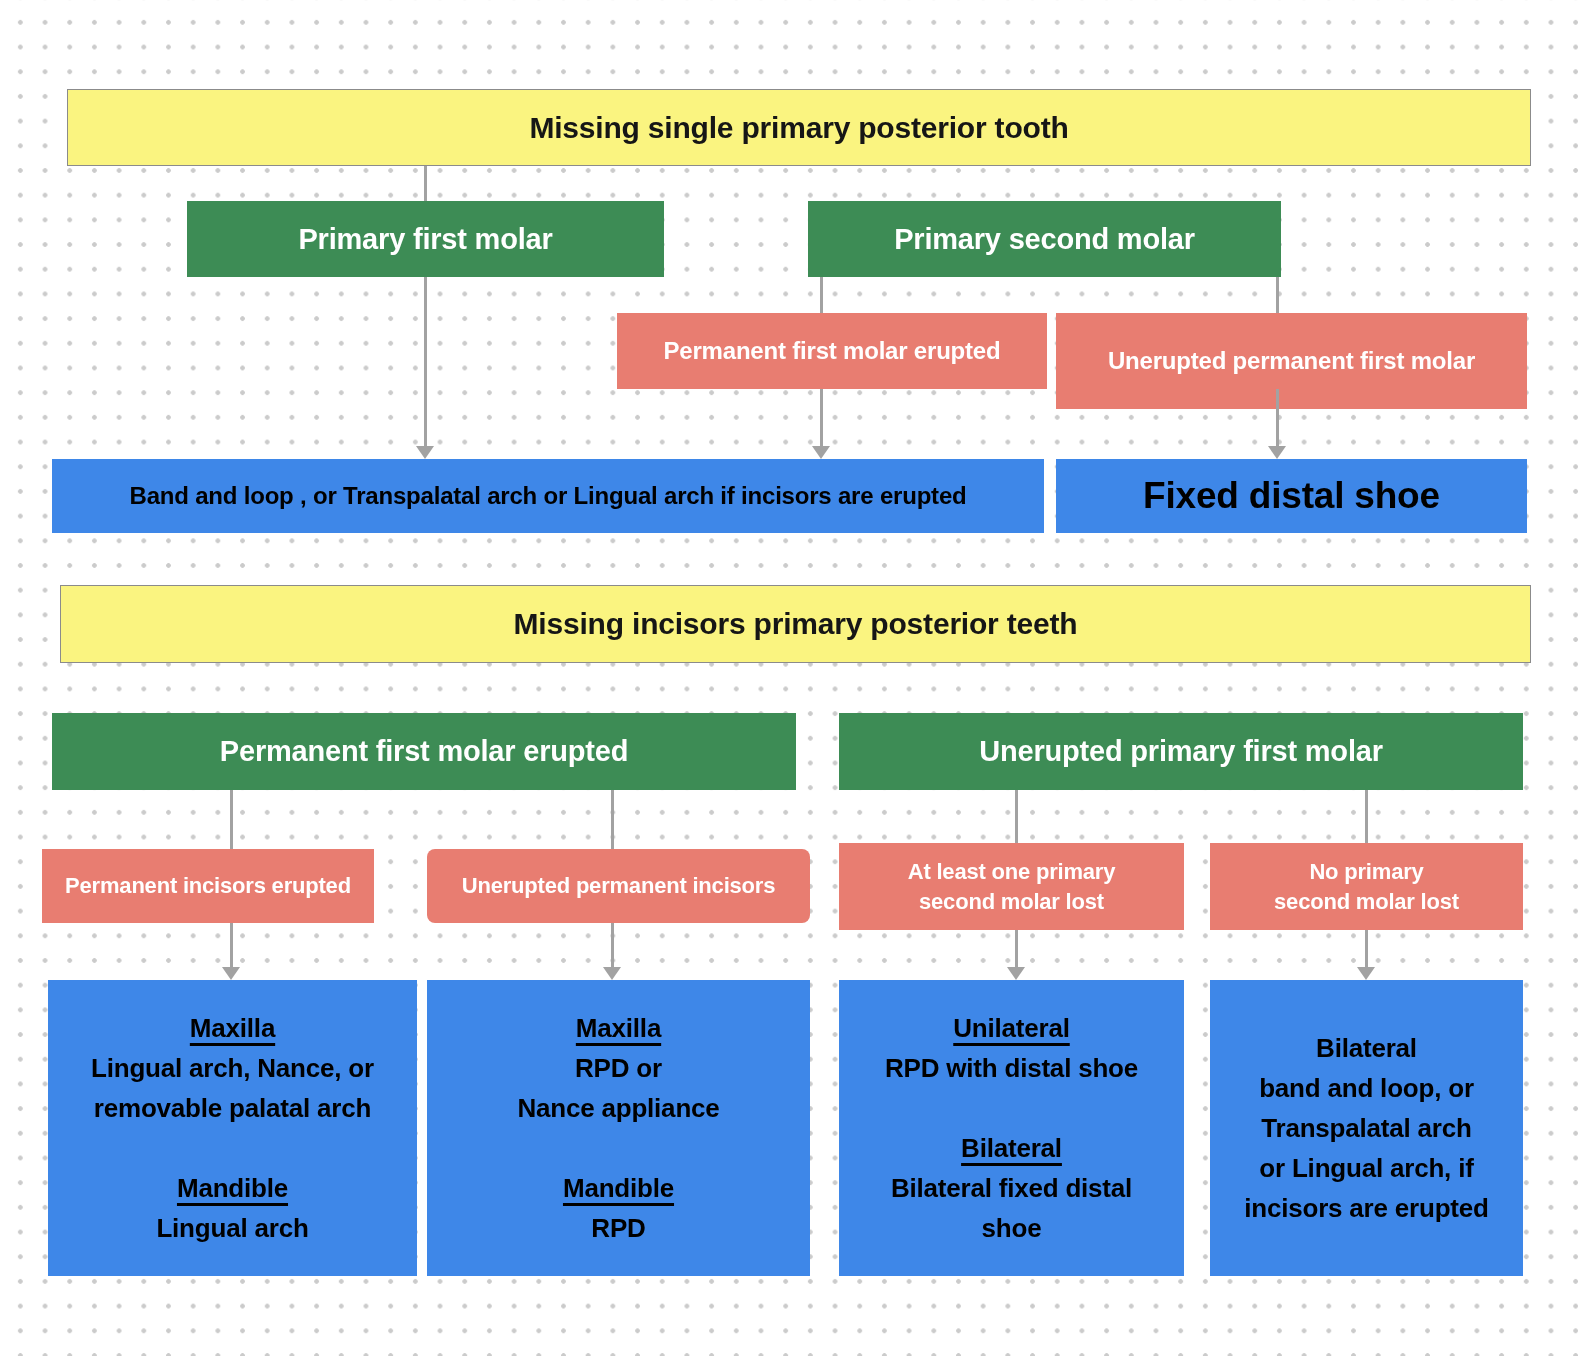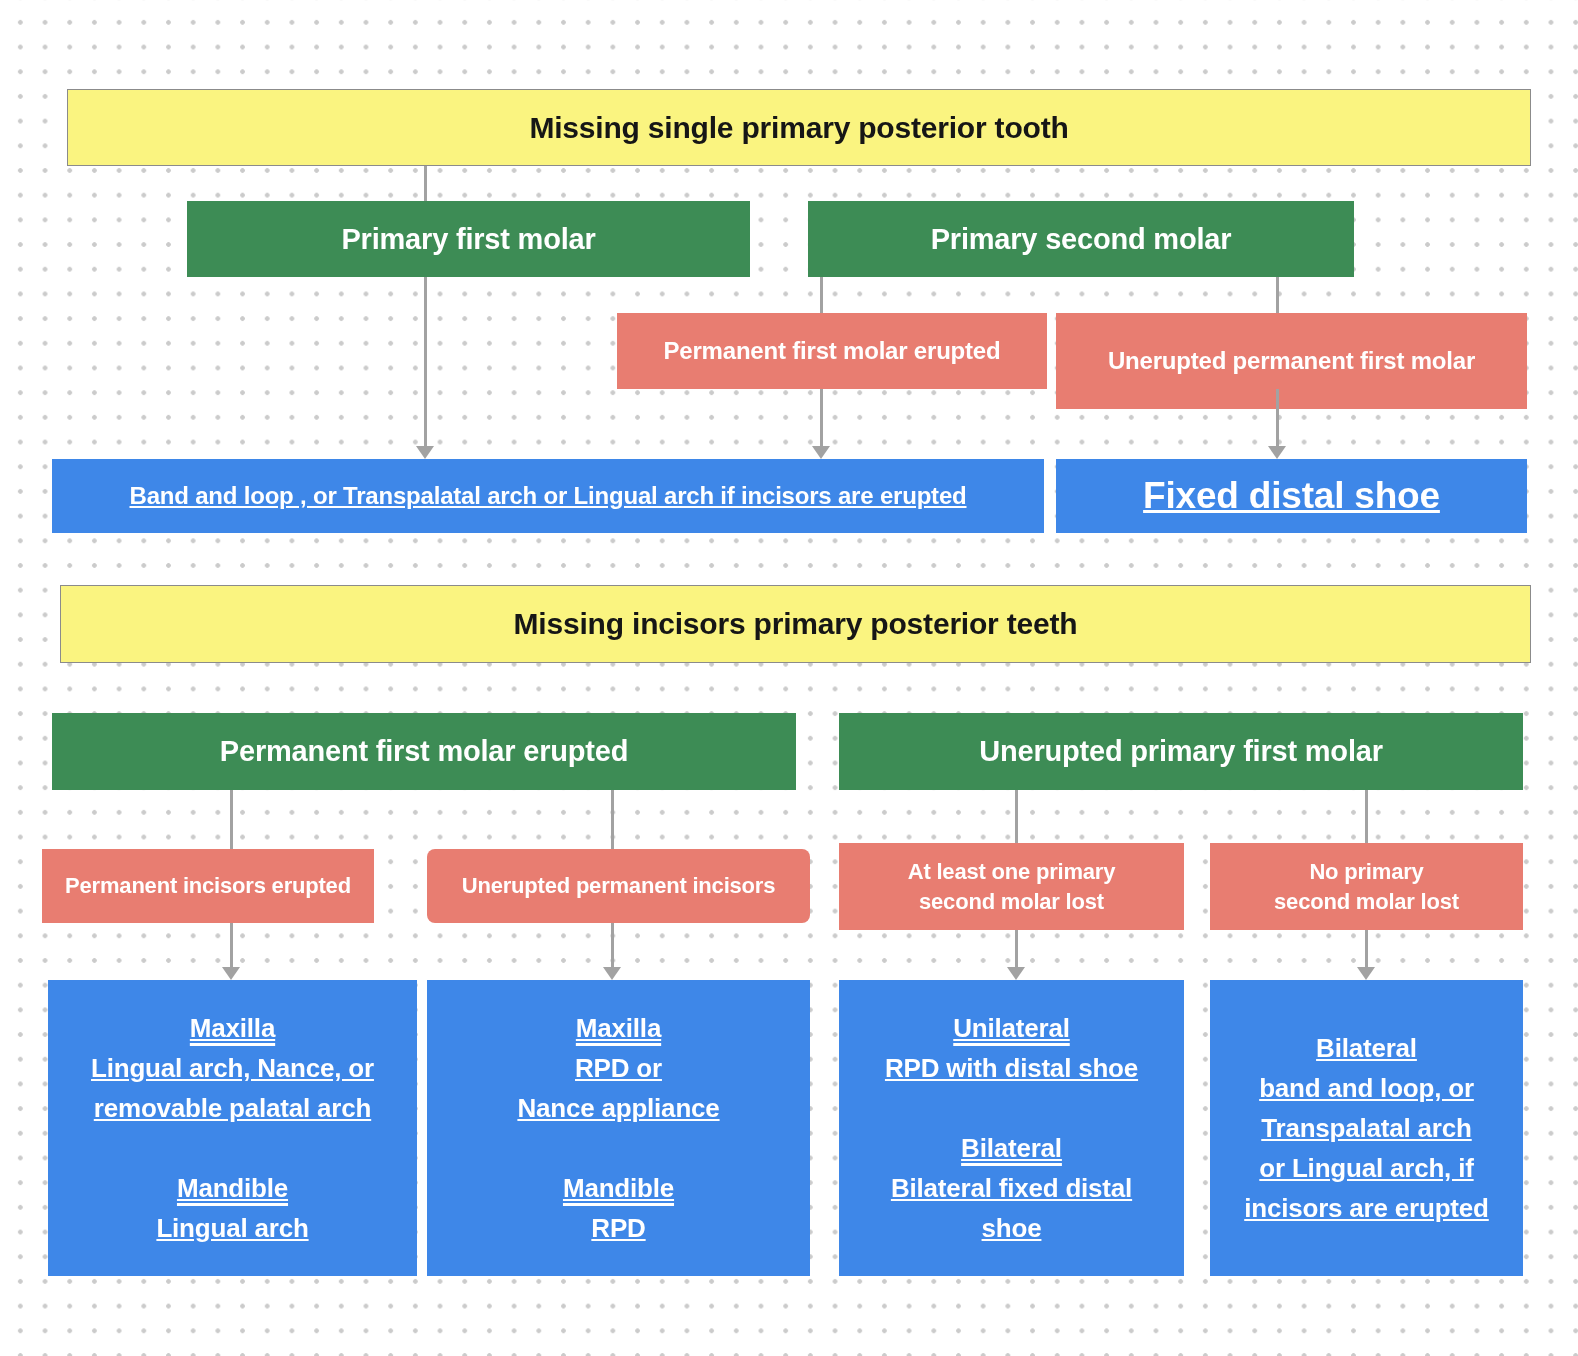--- a/index.html
+++ b/index.html
@@ -44,23 +44,22 @@
     color:#ffffff;
     font-size:24px;
   }
   .salmon.small{
     font-size:22px;
     line-height:30px;
     white-space:pre-line;
   }
   .blue{
     background:#3e87e8;
-    color:#ffffff;
+    color:#000000;
     font-size:24px;
-    text-decoration:underline;
   }
   .blue.big{font-size:37px;}
   .blue.multi{
     flex-direction:column;
     font-size:26px;
     line-height:40px;
     padding:10px;
   }
   .bh{
     text-decoration:underline;
@@ -84,23 +83,23 @@
 </style>
 </head>
 <body>
 
 <div class="canvas">
 
   <div class="node yellow" style="left:59px; top:89px; width:1464px; height:77px;">Missing single primary posterior tooth</div>
 
   <div class="vline" style="left:424px; top:166px; height:35px;"></div>
 
-  <div class="node green" style="left:187px; top:201px; width:563px; height:76px;">Primary first molar</div>
+  <div class="node green" style="left:187px; top:201px; width:477px; height:76px;">Primary first molar</div>
 
-  <div class="node green" style="left:808px; top:201px; width:546px; height:76px;">Primary second molar</div>
+  <div class="node green" style="left:808px; top:201px; width:473px; height:76px;">Primary second molar</div>
 
   <div class="vline" style="left:424px; top:277px; height:169px;"></div>
   <div class="ahead" style="left:416px; top:446px;"></div>
 
   <div class="vline" style="left:820px; top:277px; height:36px;"></div>
   <div class="vline" style="left:1276px; top:277px; height:36px;"></div>
 
   <div class="node salmon" style="left:617px; top:313px; width:430px; height:76px;">Permanent first molar erupted</div>
 
   <div class="node salmon" style="left:1056px; top:313px; width:471px; height:96px;">Unerupted permanent first molar</div>

